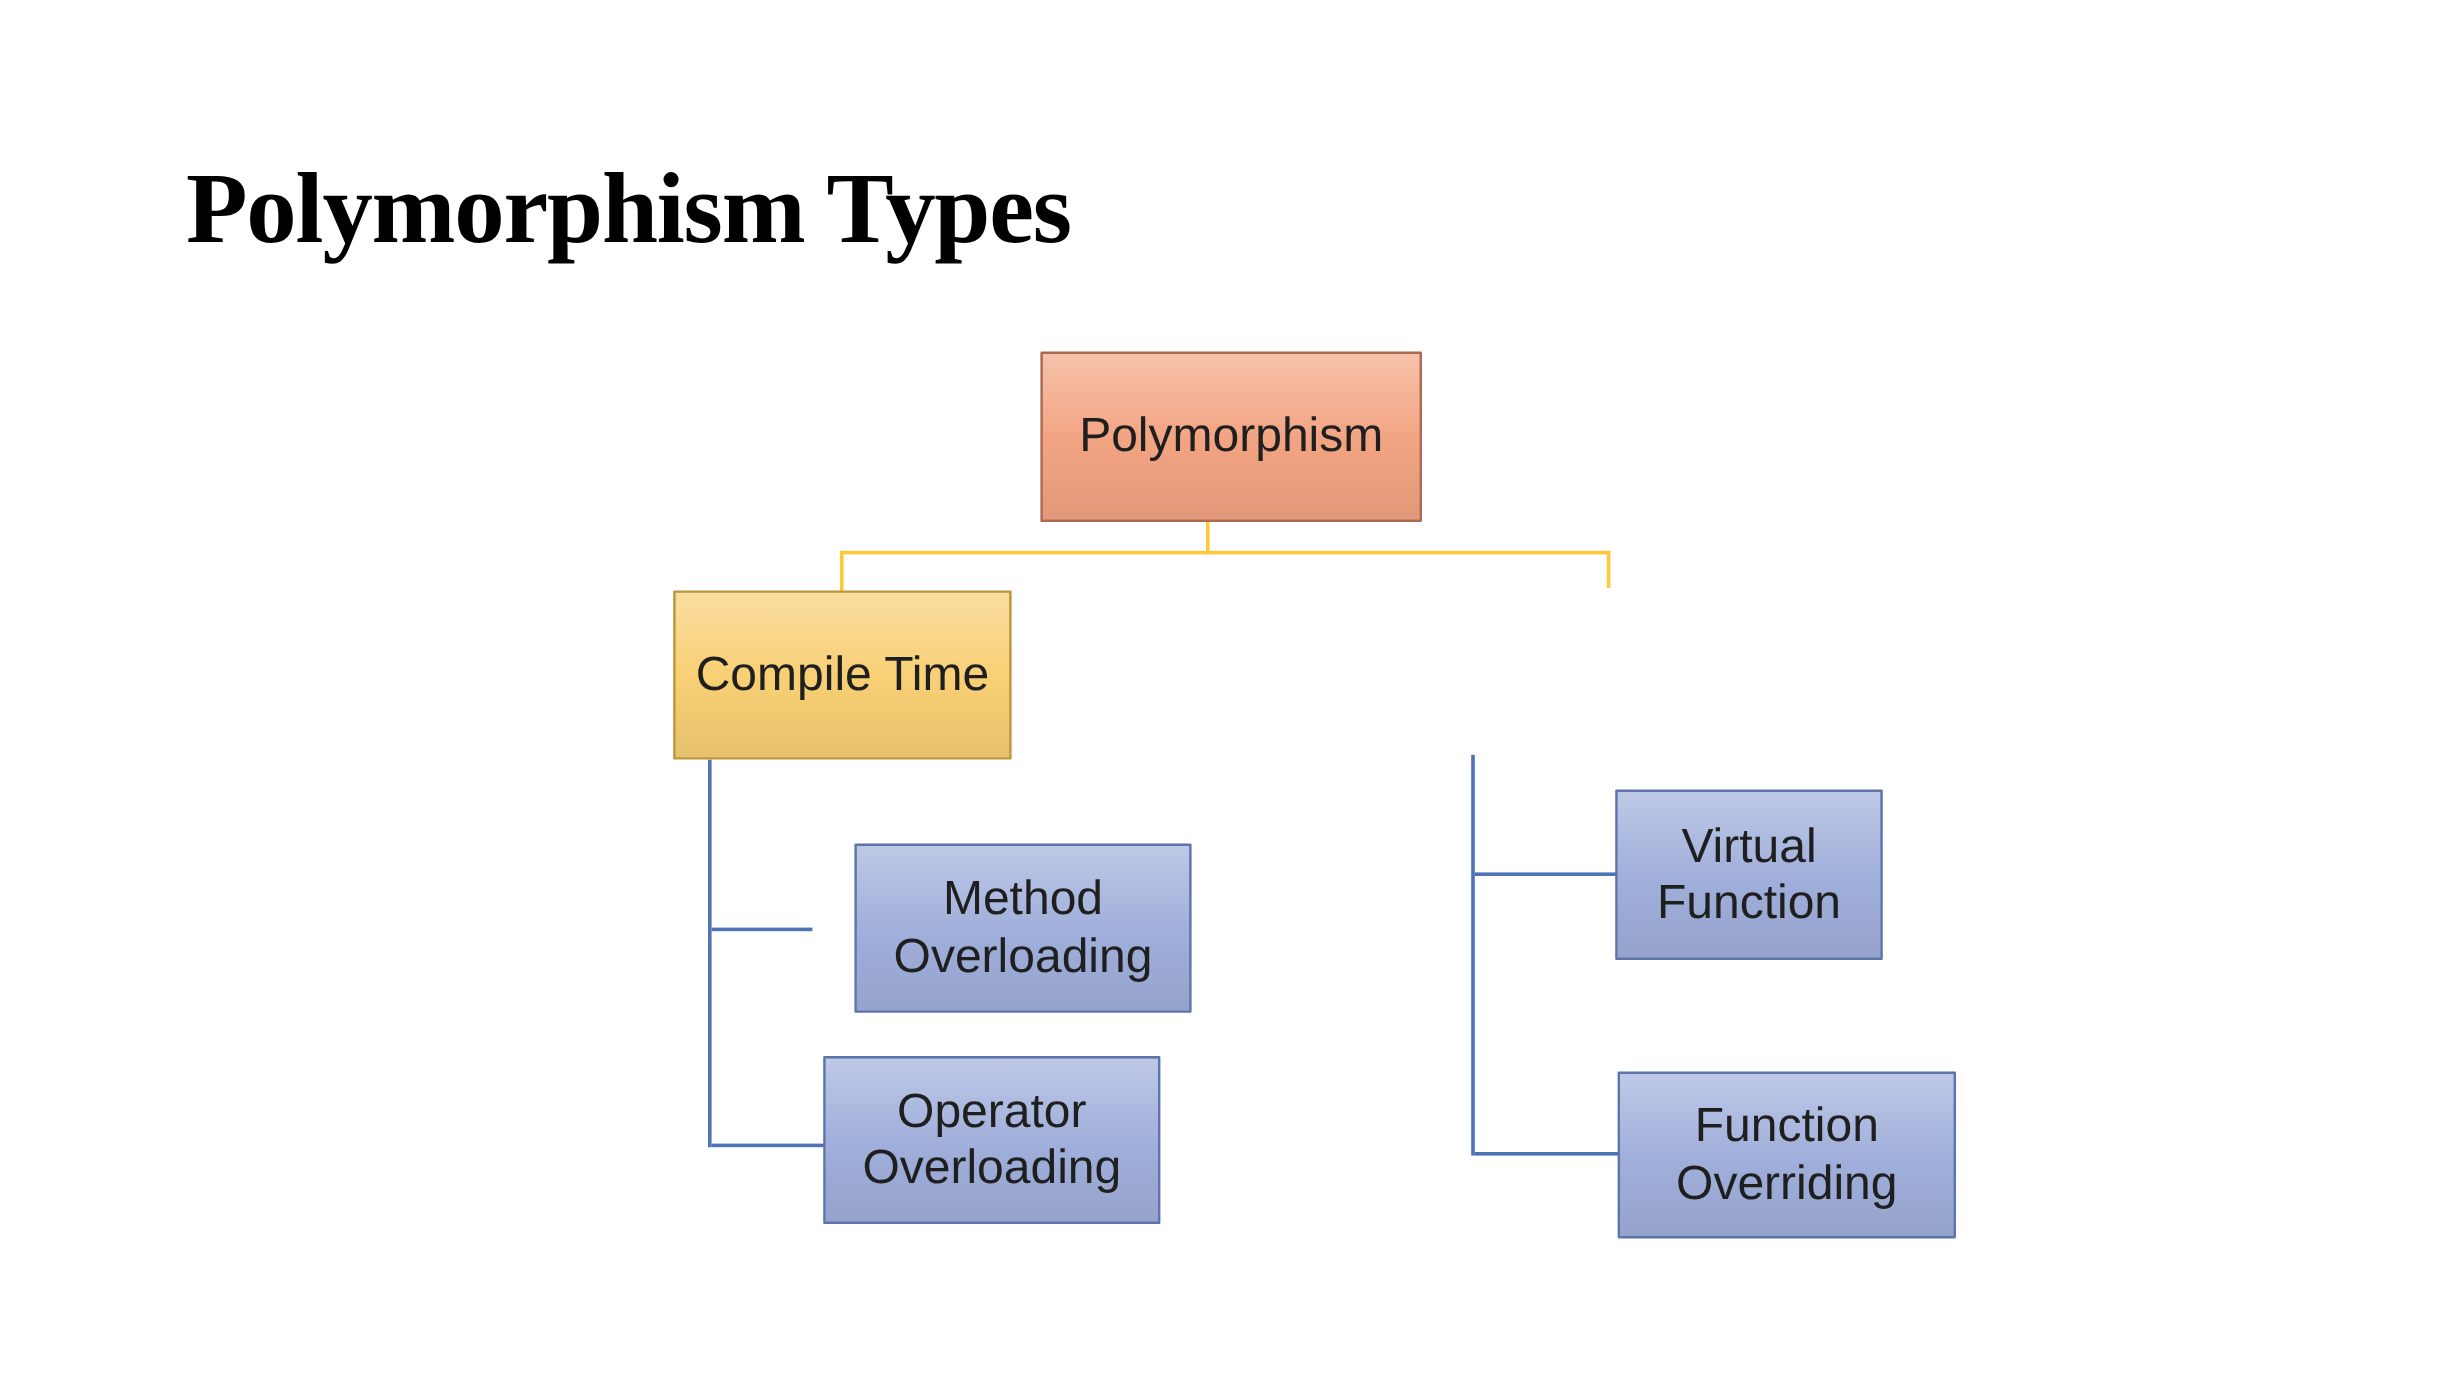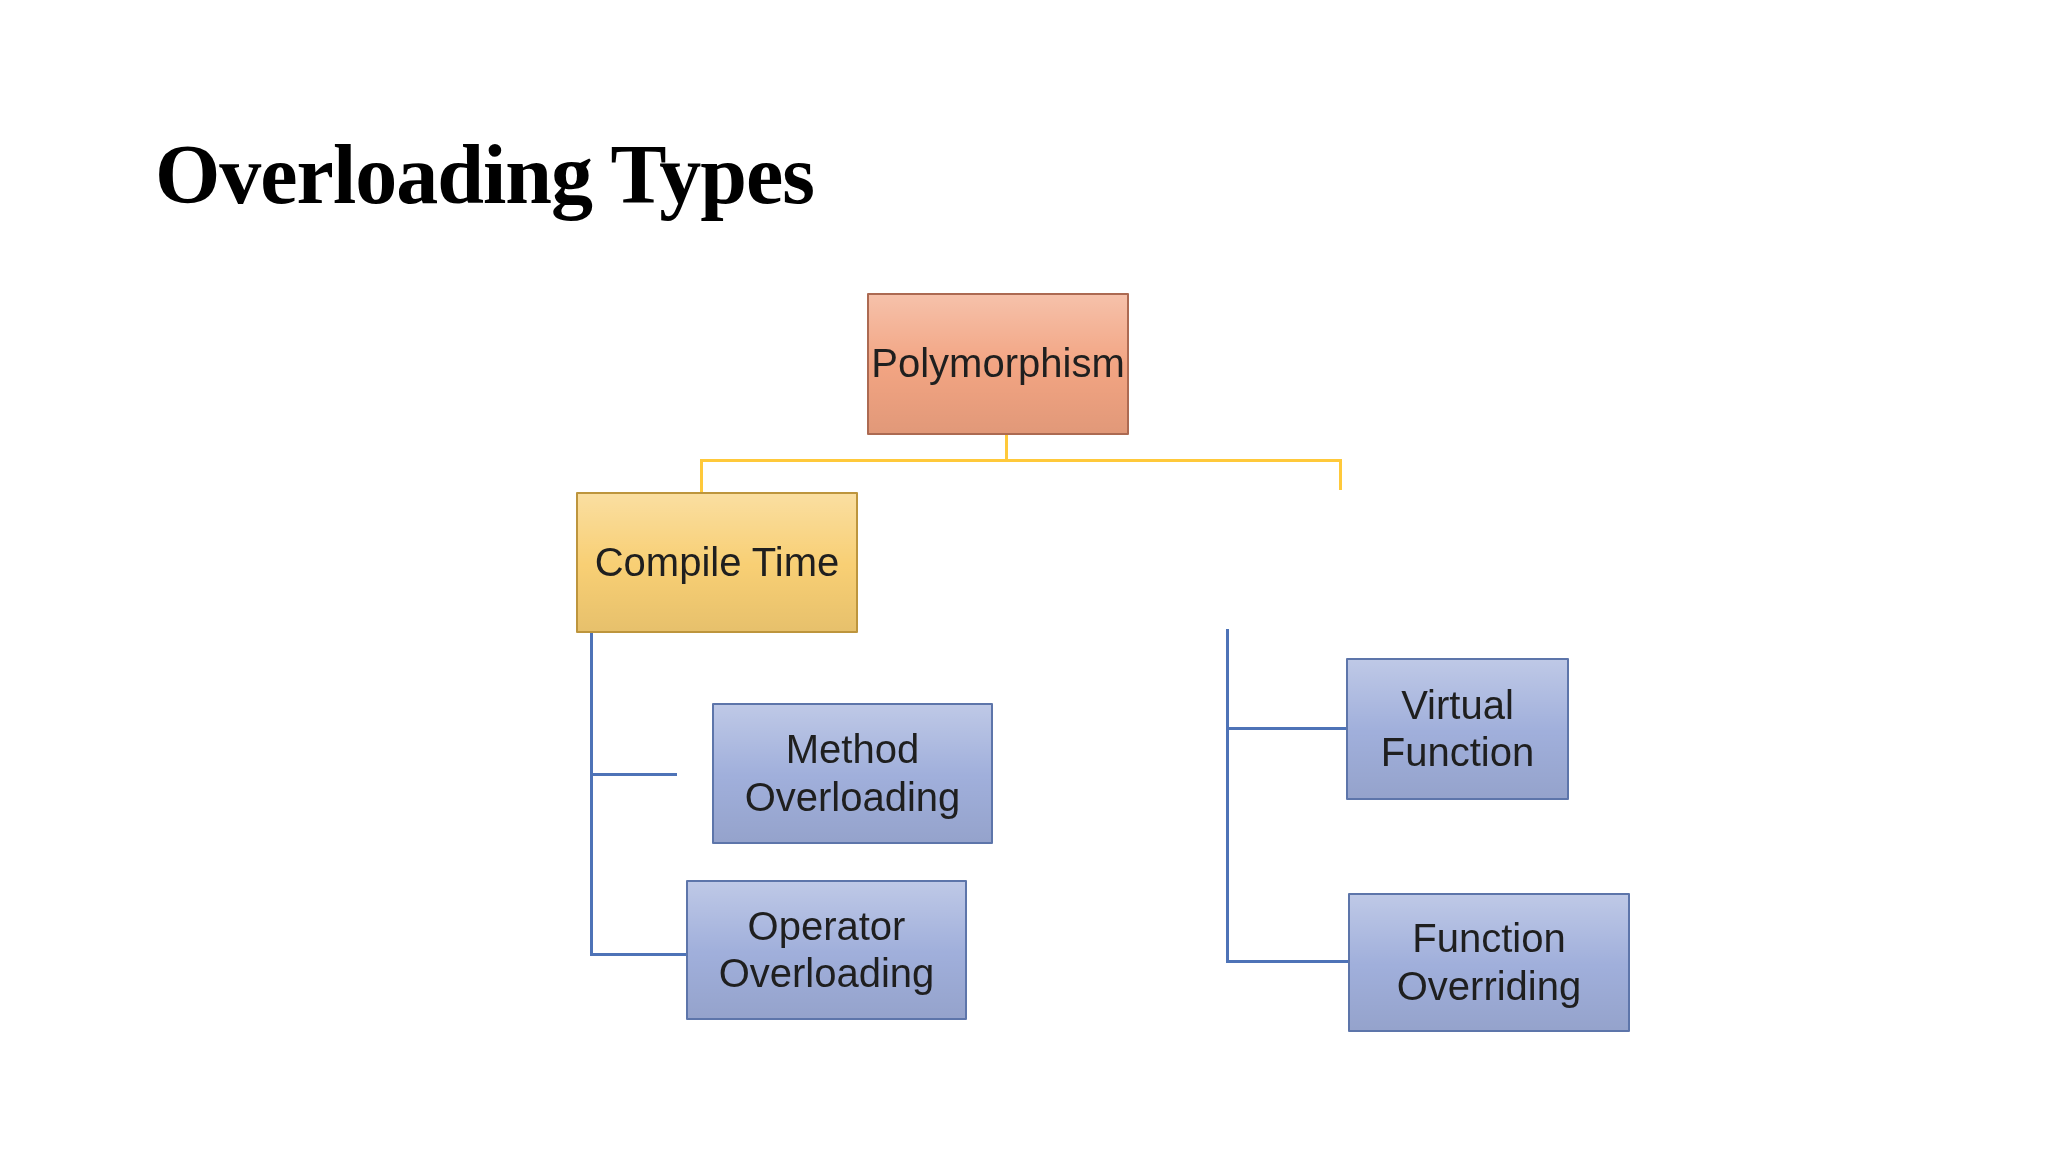--- a/index.html
+++ b/index.html
@@ -37,38 +37,38 @@
   .node.blue{background-color:var(--blue-fill);border-color:var(--blue-border);}
   .seg{position:absolute;}
   .seg.gold{background:var(--connector-gold,#fc3);}
   .seg.blue{background:var(--connector-blue,#4e73b7);}
 </style>
 </head>
 <body>
 
 <div class="slide">
 
-  <div class="title">Overloading Types</div>
+  <div class="title">Polymorphism Types</div>
 
   <div class="seg gold" style="left:1005px;top:435px;width:3px;height:27px;"></div>
   <div class="seg gold" style="left:700px;top:459px;width:642px;height:3px;"></div>
   <div class="seg gold" style="left:700px;top:459px;width:3px;height:34px;"></div>
   <div class="seg gold" style="left:1339px;top:459px;width:3px;height:31px;"></div>
 
   <div class="seg blue" style="left:590px;top:633px;width:3px;height:323px;"></div>
   <div class="seg blue" style="left:593px;top:773px;width:84px;height:3px;"></div>
   <div class="seg blue" style="left:593px;top:953px;width:94px;height:3px;"></div>
 
   <div class="seg blue" style="left:1226px;top:629px;width:3px;height:334px;"></div>
   <div class="seg blue" style="left:1229px;top:727px;width:118px;height:3px;"></div>
   <div class="seg blue" style="left:1229px;top:960px;width:120px;height:3px;"></div>
 
-  <div class="node salmon" style="left:867px;top:293px;width:262px;height:142px;">Polymorphism</div>
+  <div class="node salmon" style="left:867px;top:293px;width:318px;height:142px;">Polymorphism</div>
 
-  <div class="node gold" style="left:576px;top:492px;width:282px;height:141px;text-align:center;">Compile Time</div>
+  <div class="node gold" style="left:561px;top:492px;width:282px;height:141px;text-align:center;">Compile Time</div>
 
 
   <div class="node blue" style="left:676px;top:703px;width:281px;height:141px;margin-left:36px;">Method
 Overloading</div>
 
   <div class="node blue" style="left:686px;top:880px;width:281px;height:140px;">Operator
 Overloading</div>
 
   <div class="node blue" style="left:1346px;top:658px;width:223px;height:142px;">Virtual
 Function</div>

